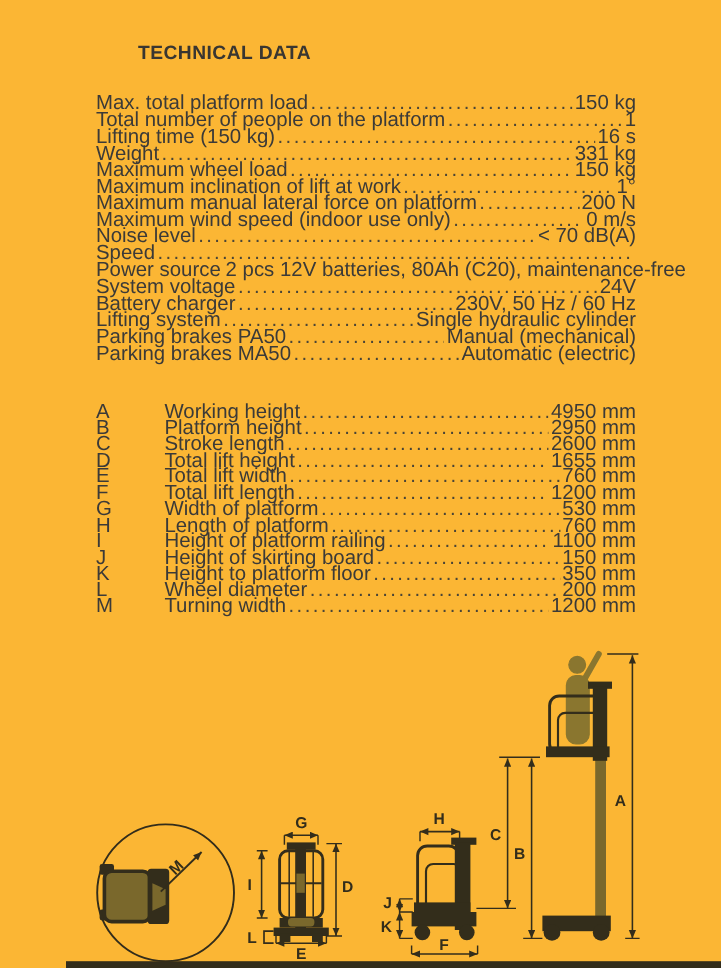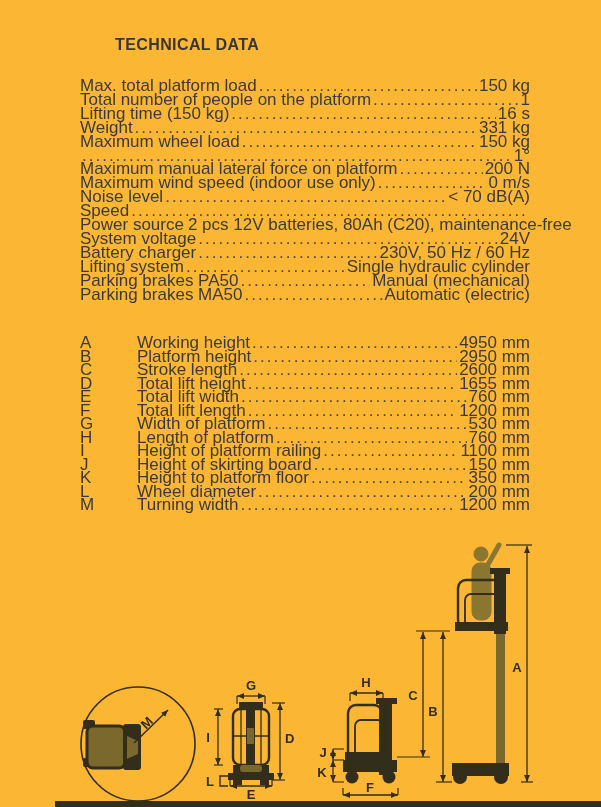--- a/index.html
+++ b/index.html
@@ -55,20 +55,21 @@
       <span class="lbl">Weight</span>
       <span class="dots"></span>
       <span class="val">331 kg</span>
     </div>
   <div class="row">
       <span class="lbl">Maximum wheel load</span>
       <span class="dots"></span>
       <span class="val">150 kg</span>
     </div>
   <div class="row">
+      <span class="lbl">Maximum inclination of lift at work</span>
       <span class="dots"></span>
       <span class="val">1°</span>
     </div>
   <div class="row">
       <span class="lbl">Maximum manual lateral force on platform</span>
       <span class="dots"></span>
       <span class="val">200 N</span>
     </div>
   <div class="row">
       <span class="lbl">Maximum wind speed (indoor use only)</span>

